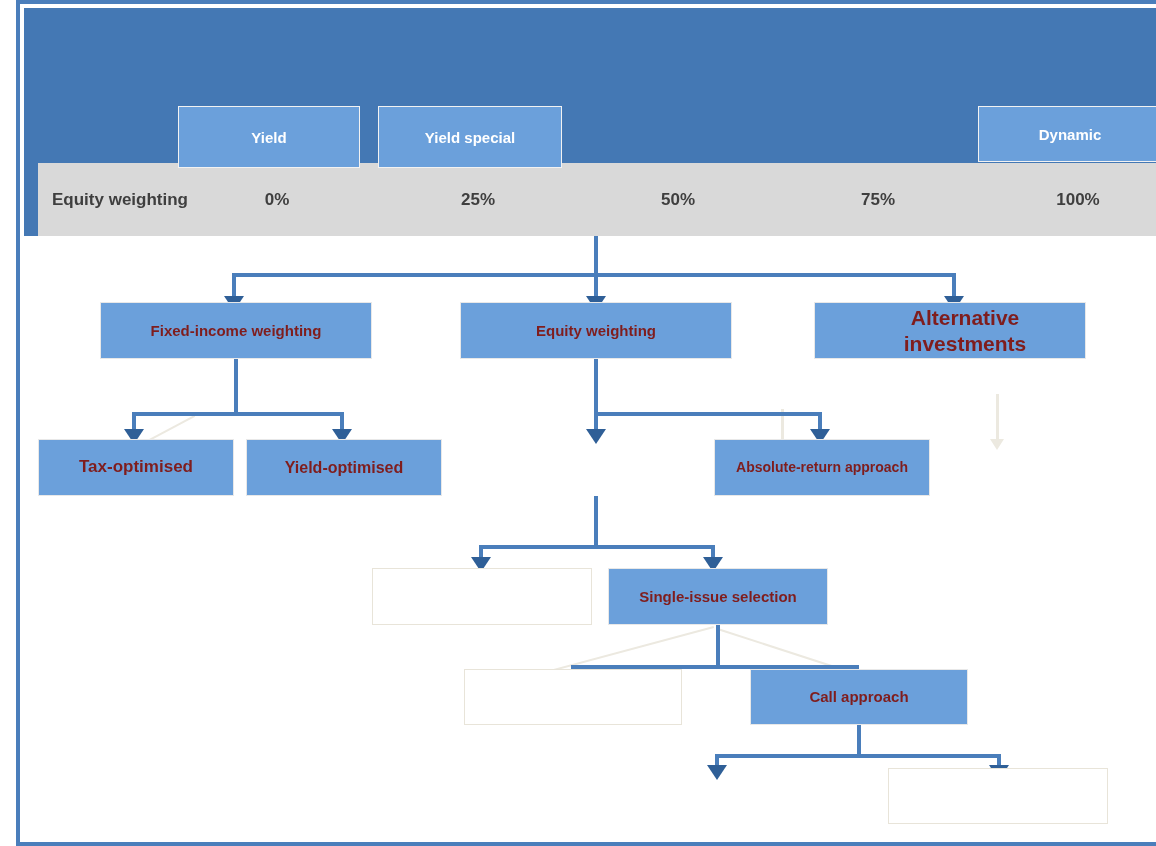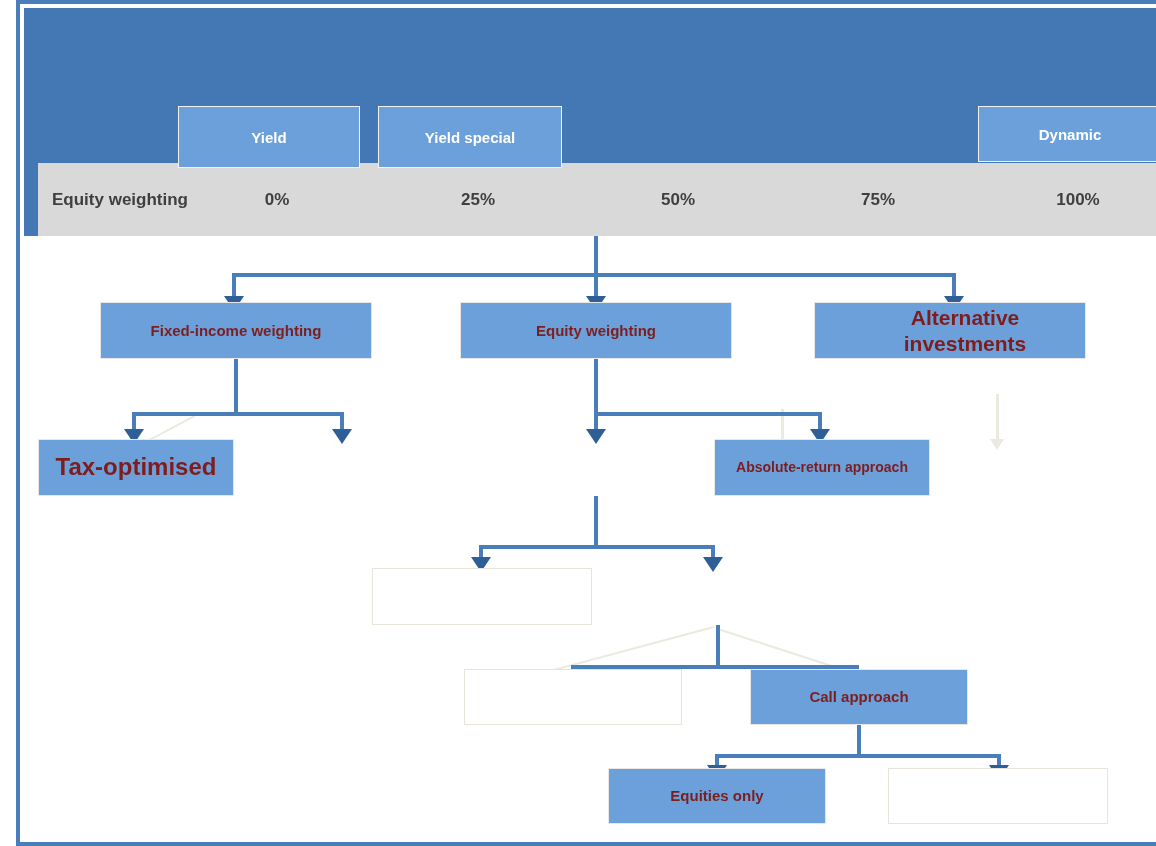--- a/index.html
+++ b/index.html
@@ -220,37 +220,43 @@
     <div class="arrow" style="left:562px; top:193px;"></div>
     <div class="conn v" style="left:794px; top:176px; height:28px;"></div>
     <div class="arrow" style="left:786px; top:193px;"></div>
 
     <div class="ghost v" style="left:757px; top:173px; height:35px;"></div>
     <div class="ghost-arrow" style="left:751px; top:203px;"></div>
 
     <div class="ghost v" style="left:972px; top:158px; height:50px;"></div>
     <div class="ghost-arrow" style="left:966px; top:203px;"></div>
 
-    <div class="node" style="left:14px; top:203px; width:196px; height:57px; font-size:24px;align-items:center;">
+    <div class="node" style="left:14px; top:203px; width:196px; height:57px; font-size:17px;align-items:center;">
       <span>Tax-optimised</span>
+    </div>
+    <div class="node" style="left:222px; top:203px; width:196px; height:57px; font-size:16px;">
+      <span>Yield-optimised</span>
     </div>
     <div class="node" style="left:690px; top:203px; width:216px; height:57px; font-size:14px;">
       <span>Absolute-return approach</span>
     </div>
 
     <div class="conn v" style="left:570px; top:260px; height:53px;"></div>
     <div class="conn h" style="left:455px; top:309px; width:232px;"></div>
     <div class="conn v" style="left:455px; top:309px; height:23px;"></div>
     <div class="arrow" style="left:447px; top:321px;"></div>
     <div class="conn v" style="left:687px; top:309px; height:23px;"></div>
     <div class="arrow" style="left:679px; top:321px;"></div>
 
     <div class="node empty" style="left:348px; top:332px; width:220px; height:57px;">
       <span></span>
     </div>
+    <div class="node" style="left:584px; top:332px; width:220px; height:57px; font-size:15px;">
+      <span>Single-issue selection</span>
+    </div>
 
     <div class="conn v" style="left:692px; top:389px; height:44px;"></div>
     <div class="conn h" style="left:547px; top:429px; width:288px;"></div>
     <div class="conn v" style="left:547px; top:429px; height:21px;"></div>
     <div class="arrow" style="left:539px; top:441px;"></div>
     <div class="conn v" style="left:831px; top:429px; height:21px;"></div>
     <div class="arrow" style="left:823px; top:441px;"></div>
 
     <div class="ghost-diag" style="left:690px; top:392px; width:250px; transform:rotate(165deg);"></div>
     <div class="ghost-diag" style="left:694px; top:392px; width:170px; transform:rotate(18deg);"></div>
@@ -262,21 +268,18 @@
       <span>Call approach</span>
     </div>
 
     <div class="conn v" style="left:833px; top:489px; height:33px;"></div>
     <div class="conn h" style="left:691px; top:518px; width:286px;"></div>
     <div class="conn v" style="left:691px; top:518px; height:21px;"></div>
     <div class="arrow" style="left:683px; top:529px;"></div>
     <div class="conn v" style="left:973px; top:518px; height:21px;"></div>
     <div class="arrow" style="left:965px; top:529px;"></div>
 
-    <div class="node" style="left:584px; top:532px; width:218px; height:56px; font-size:15px;">
-      <span>Equities only</span>
-    </div>
     <div class="node empty" style="left:864px; top:532px; width:220px; height:56px;">
       <span></span>
     </div>
 
   </div>
 </div>
 
 </body></html>

